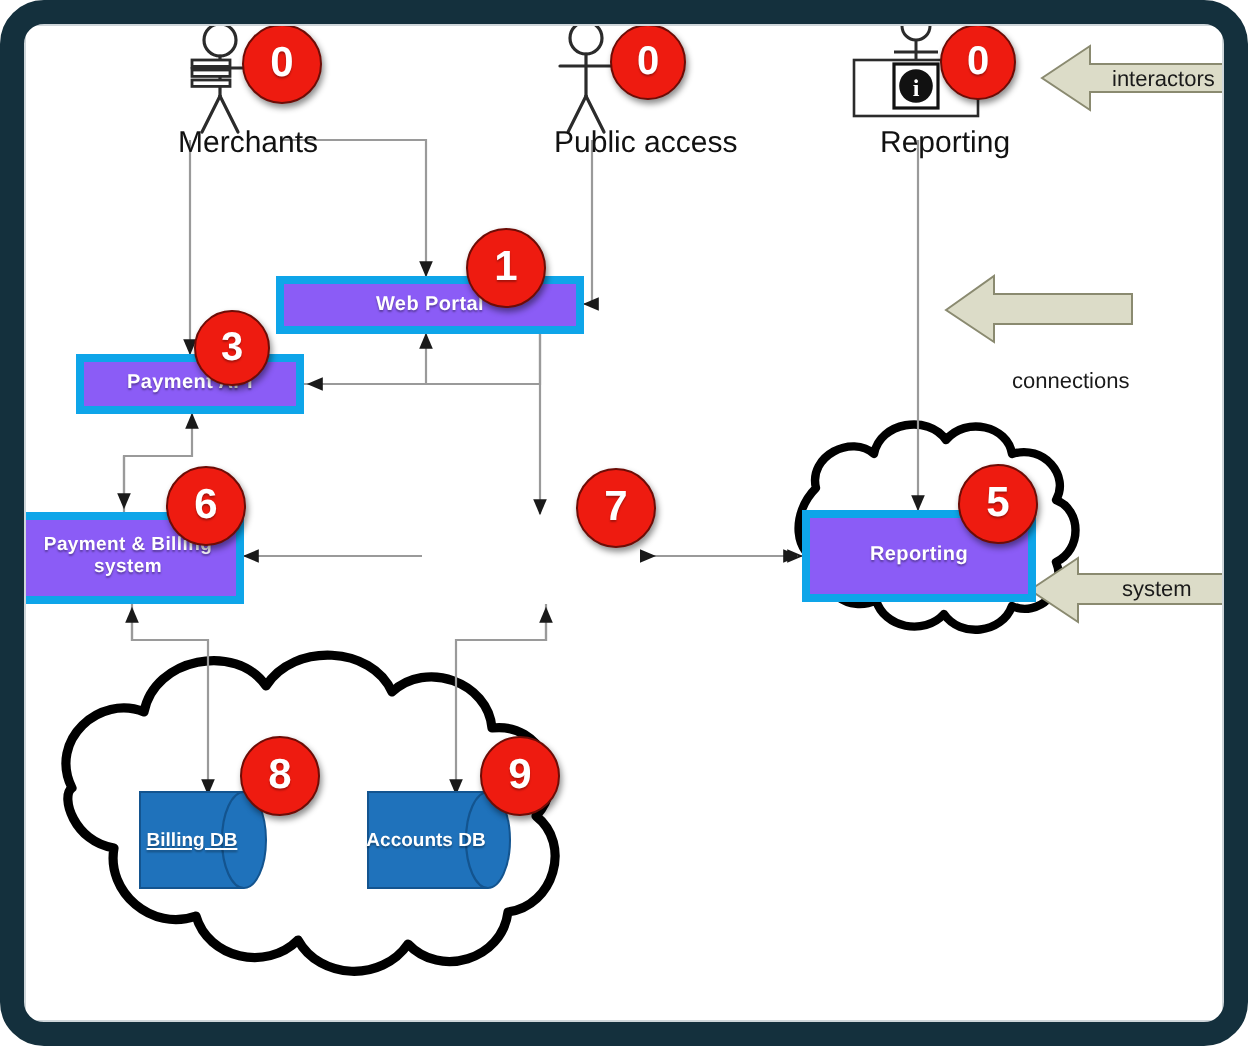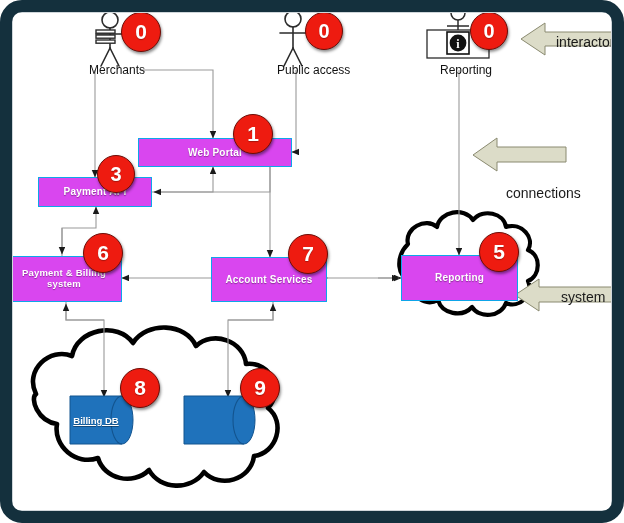--- a/index.html
+++ b/index.html
@@ -13,39 +13,39 @@
          box-sizing:border-box;border:12px solid #14303d;border-radius:22px;
          pointer-events:none;}
   #frame-inner{position:absolute;left:12px;top:12px;width:600px;height:499px;
          box-sizing:border-box;border:1px solid #cfd6da;background:transparent;
          pointer-events:none;}
 
   
   #canvas{position:absolute;left:0;top:0;width:624px;height:523px;}
 
   
-  .box{position:absolute;box-sizing:border-box;background:#d946ef;
-       border:1px solid #0ea5e9;color:#ffffff;font-weight:bold;
+  .box{position:absolute;box-sizing:border-box;background:#8b5cf6;
+       border:4px solid #0ea5e9;color:#ffffff;font-weight:bold;
        display:flex;align-items:center;justify-content:center;
        text-align:center;line-height:1.15;letter-spacing:.2px;
        text-shadow:0 1px 1px rgba(0,0,0,.35);}
   .box span{display:block;padding:0 4px;}
 
   
-  .actor-label{position:absolute;font-size:12px;color:#111;white-space:nowrap;}
+  .actor-label{position:absolute;font-size:15px;color:#111;white-space:nowrap;}
 
   
   .badge{position:absolute;border-radius:50%;background:#ee1b10;
          border:1px solid #6d0c06;
          color:#ffffff;font-weight:bold;display:flex;align-items:center;
          justify-content:center;box-shadow:1px 2px 3px rgba(0,0,0,.45);
          text-shadow:0 1px 1px rgba(0,0,0,.3);}
 
   
-  .anno-label{position:absolute;font-size:14px;color:#1a1a1a;white-space:nowrap;padding-left:12px;}
+  .anno-label{position:absolute;font-size:11px;color:#1a1a1a;white-space:nowrap;padding-left:12px;}
 </style>
 </head>
 <body>
 
 <div id="stage">
 
   <svg id="canvas" viewBox="0 0 624 523">
     <defs>
       <marker id="ah" markerWidth="9" markerHeight="9" refX="7.4" refY="3.4" orient="auto" markerUnits="userSpaceOnUse">
         <path d="M0,0 L8,3.4 L0,6.8 z" fill="#1a1a1a"></path>
@@ -173,34 +173,36 @@
   </div>
 
   <div class="box" style="left:38px;top:177px;width:114px;height:30px;font-size:10px;">
     <span>Payment API</span>
   </div>
 
   <div class="box" style="left:6px;top:256px;width:116px;height:46px;font-size:9.5px;">
     <span>Payment &amp; Billing system</span>
   </div>
 
-  <div class="box" style="left:211px;top:257px;width:116px;height:45px;font-size:10px;">
-    <span>Account Services</span>
-  </div>
 
   <div class="box" style="left:401px;top:255px;width:117px;height:46px;font-size:10px;">
     <span>Reporting</span>
   </div>
 
   <div style="position:absolute;left:70px;top:396px;width:52px;height:48px;
               display:flex;align-items:center;justify-content:center;
               color:#fff;font-size:9.5px;font-weight:bold;text-shadow:0 1px 1px rgba(0,0,0,.35);text-decoration:underline;">
     <span>Billing DB</span>
   </div>
 
+  <div style="position:absolute;left:182px;top:396px;width:62px;height:48px;
+              display:flex;align-items:center;justify-content:center;
+              color:#fff;font-size:9.5px;font-weight:bold;text-shadow:0 1px 1px rgba(0,0,0,.35);">
+    <span>Accounts DB</span>
+  </div>
 
   <div class="actor-label" style="left:89px;top:63px;">Merchants</div>
   <div class="actor-label" style="left:265px;top:63px;margin-left:12px;">Public access</div>
   <div class="actor-label" style="left:440px;top:63px;">Reporting</div>
 
   <div class="anno-label" style="left:544px;top:34px;">interactors</div>
   <div class="anno-label" style="left:494px;top:149px;margin-top:36px;">connections</div>
   <div class="anno-label" style="left:549px;top:289px;">system</div>
 
   <div class="badge" style="left:121px;top:12px;width:38px;height:38px;font-size:21px;">

